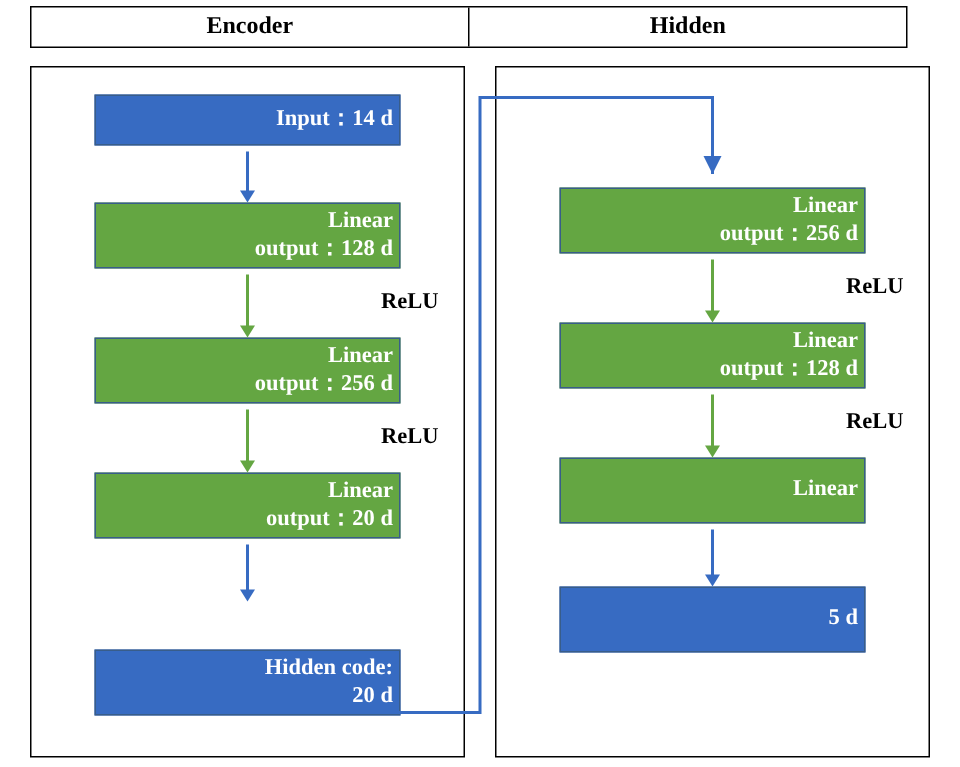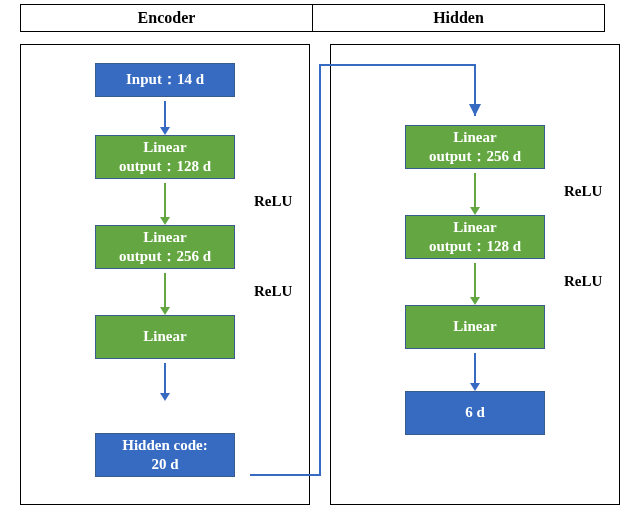--- a/index.html
+++ b/index.html
@@ -54,30 +54,30 @@
       top: 0;
       bottom: 0;
       left: 0;
       right: 0;
       display: flex;
       flex-direction: column;
       align-items: center;
     }
 
     .block {
-      width: 140px;
+      width: 204px;
       box-sizing: border-box;
       border: 1.5px solid #385d8a;
       color: #fff;
       font-weight: bold;
       font-size: 15px;
       display: flex;
       flex-direction: column;
       justify-content: center;
-      align-items: center;
+      align-items: flex-end;
       text-align: center;
       line-height: 1.3;
       padding: 2px 4px;
     }
     .block.blue  { background: #376bc2; }
     .block.green { background: #64a642; }
 
     .block.input  { height: 34px; margin-top: 18px; }
     .block.hidden { height: 44px; margin-top: 32px; }
     .block.recon  { height: 44px; }
@@ -170,20 +170,21 @@
     </div>
 
     <div class="arrow green" style="height:42px">
       <div class="arrow-line"></div>
         <div class="arrow-head"></div>
       <div class="relu" style="top:10px">ReLU</div>
     </div>
 
     <div class="block green">
       <span>Linear</span>
+      <span>output：20 d</span>
     </div>
 
     <div class="arrow blue" style="height:38px">
       <div class="arrow-line"></div>
         <div class="arrow-head"></div>
     </div>
 
     <div class="block blue hidden">
       <span>Hidden code:</span>
       <span>20 d</span>
@@ -222,21 +223,21 @@
     <div class="block green">
       <span>Linear</span>
     </div>
 
     <div class="arrow blue" style="height:38px">
       <div class="arrow-line"></div>
         <div class="arrow-head"></div>
     </div>
 
     <div class="block blue recon">
-      <span>6 d</span>
+      <span>5 d</span>
     </div>
 
   </div>
 </div>
 
 <svg class="connector-svg">
   <defs>
     <marker id="ah" markerWidth="8" markerHeight="8" refX="6" refY="3" orient="auto">
       <path d="M0,0 L6,3 L0,6 Z" fill="#376bc2"></path>
     </marker>

